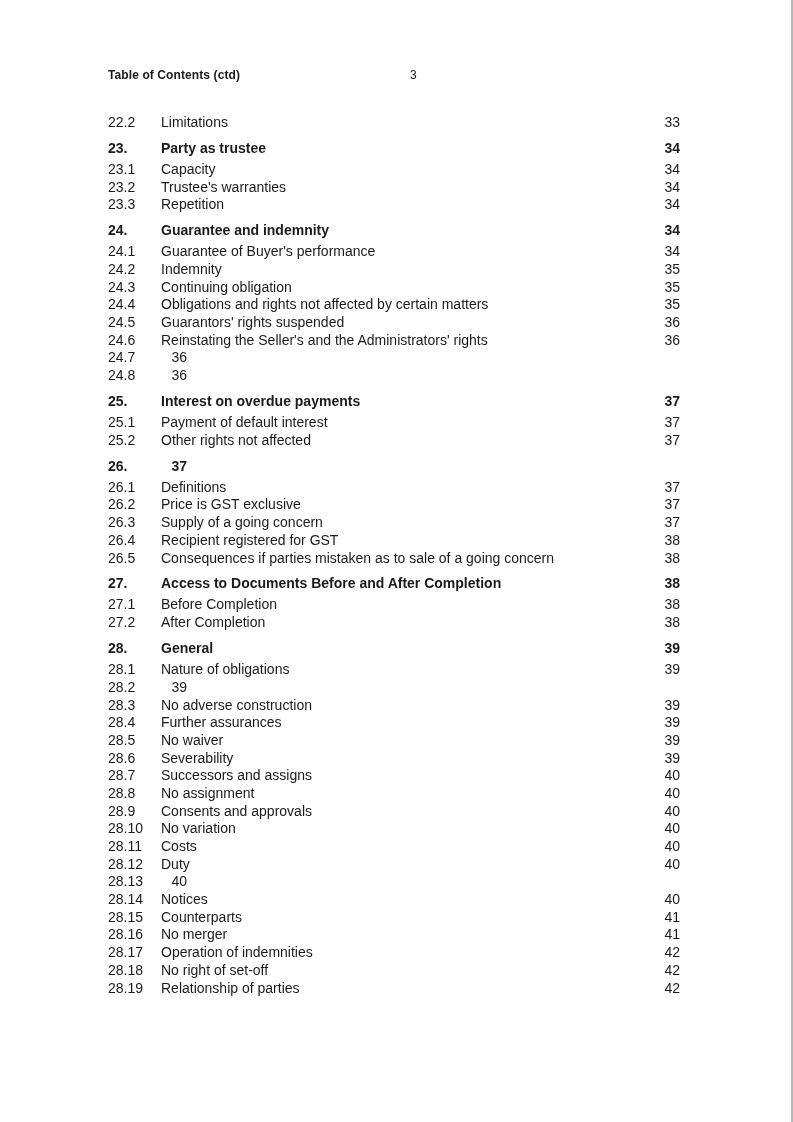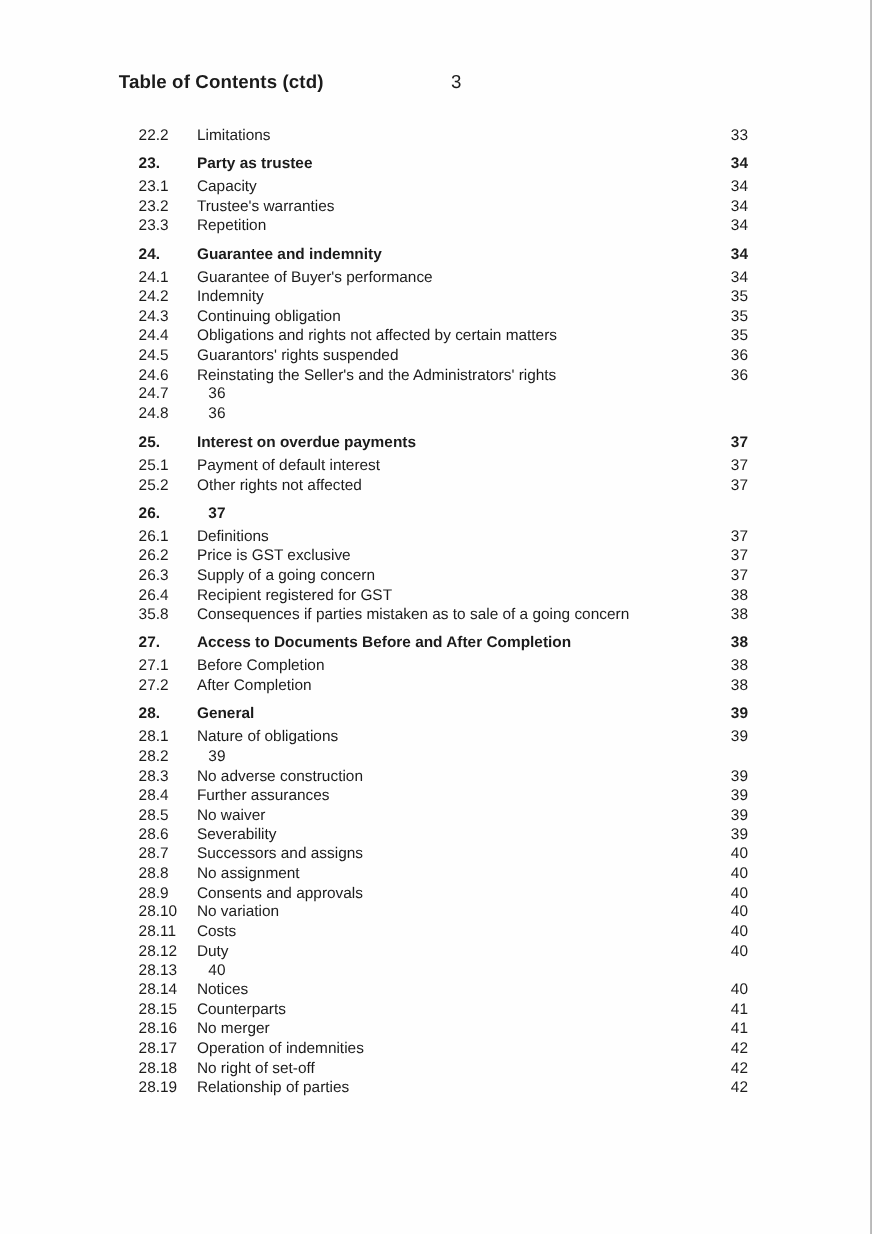--- a/index.html
+++ b/index.html
@@ -23,21 +23,21 @@
     width: 2px;
     height: 100%;
     background: #b9b9b9;
   }
   .doc-header {
     position: absolute;
     top: 66px;
     left: 108px;
     width: 572px;
     height: 18px;
-    font-size: 17px;
+    font-size: 12px;
     line-height: 18px;
   }
   .doc-header .hdr-title {
     position: absolute;
     left: 0;
     top: 0;
     font-weight: bold;
     letter-spacing: 0.1px;
   }
   .doc-header .hdr-page {
@@ -56,21 +56,20 @@
     display: flex;
     align-items: baseline;
     height: 17.7px;
     font-size: 14px;
     line-height: 17.7px;
     white-space: nowrap;
   }
   .row .num {
     flex: none;
     width: 53px;
-    margin-left: 18px;
   }
   .row .title {
     flex: 1;
     overflow: hidden;
     padding-right: 6px;
   }
   .row .page {
     flex: none;
     min-width: 26px;
     text-align: right;
@@ -193,21 +192,21 @@
     <span class="num">26.3</span>
     <span class="title">Supply of a going concern</span>
     <span class="page">37</span>
   </div>
       <div class="row sub">
     <span class="num">26.4</span>
     <span class="title">Recipient registered for GST</span>
     <span class="page">38</span>
   </div>
       <div class="row sub">
-    <span class="num">35.8</span>
+    <span class="num">26.5</span>
     <span class="title">Consequences if parties mistaken as to sale of a going concern</span>
     <span class="page">38</span>
   </div>
       <div class="row section">
     <span class="num">27.</span>
     <span class="title">Access to Documents Before and After Completion</span>
     <span class="page">38</span>
   </div>
       <div class="row sub">
     <span class="num">27.1</span>

